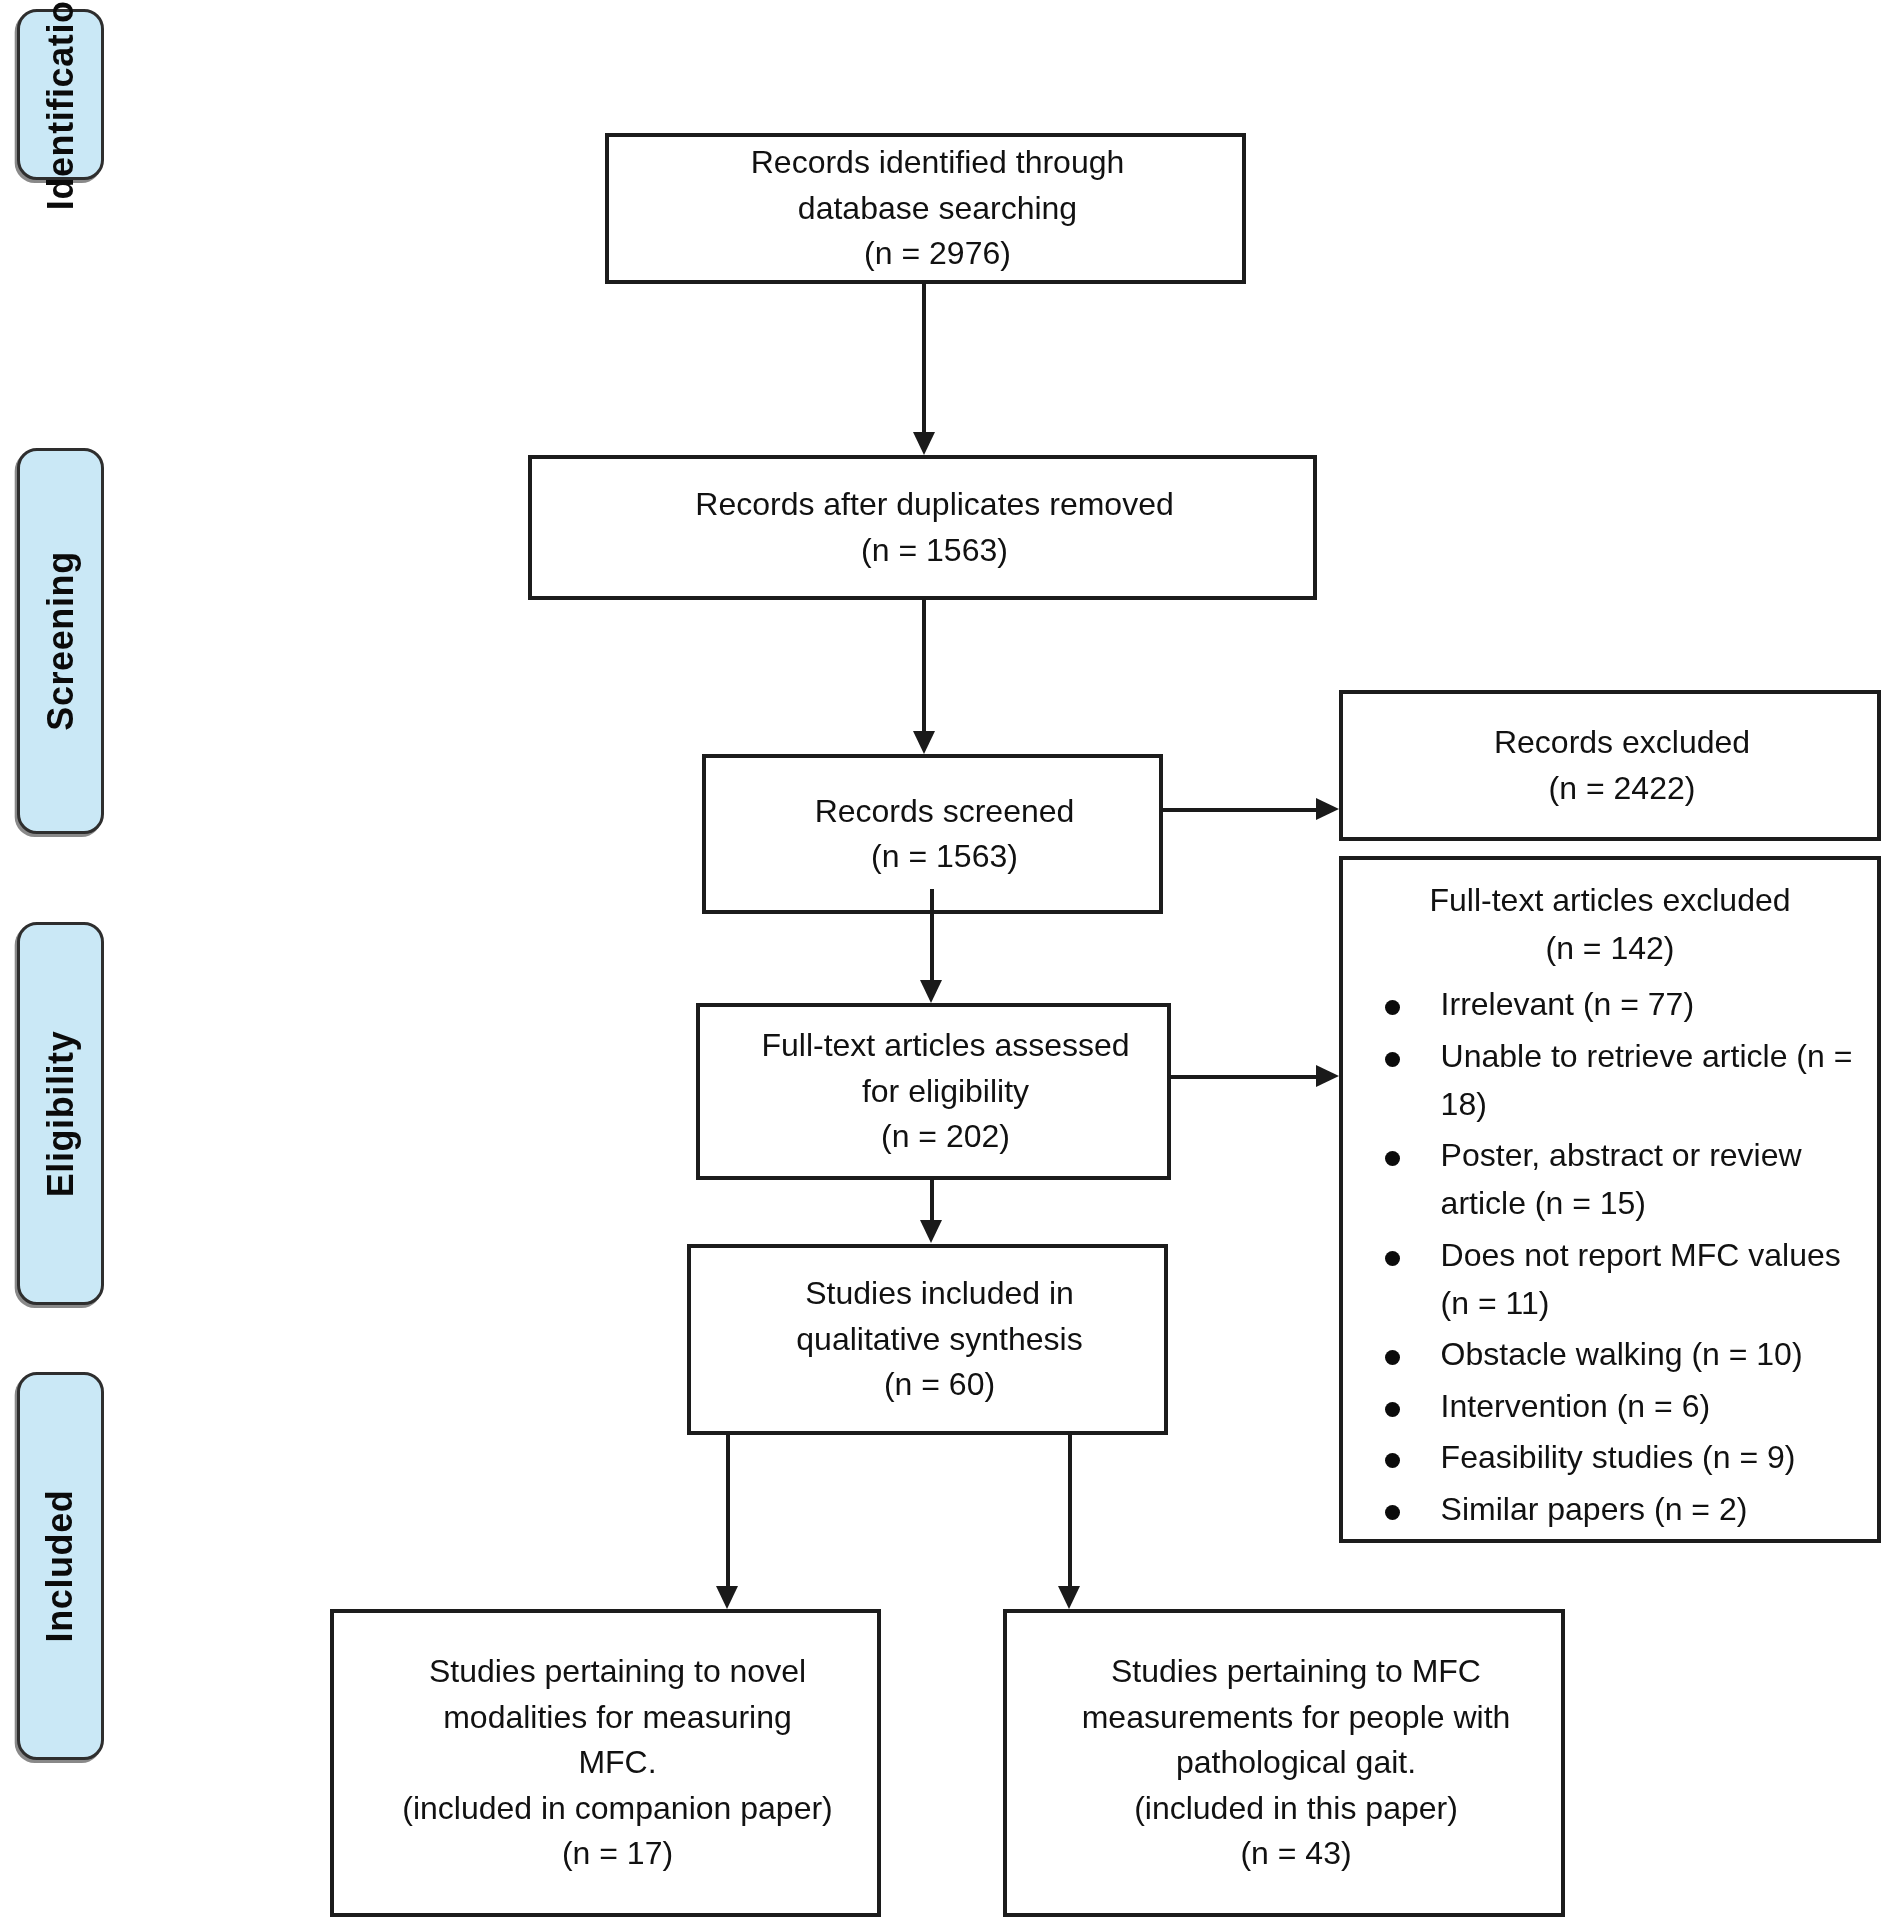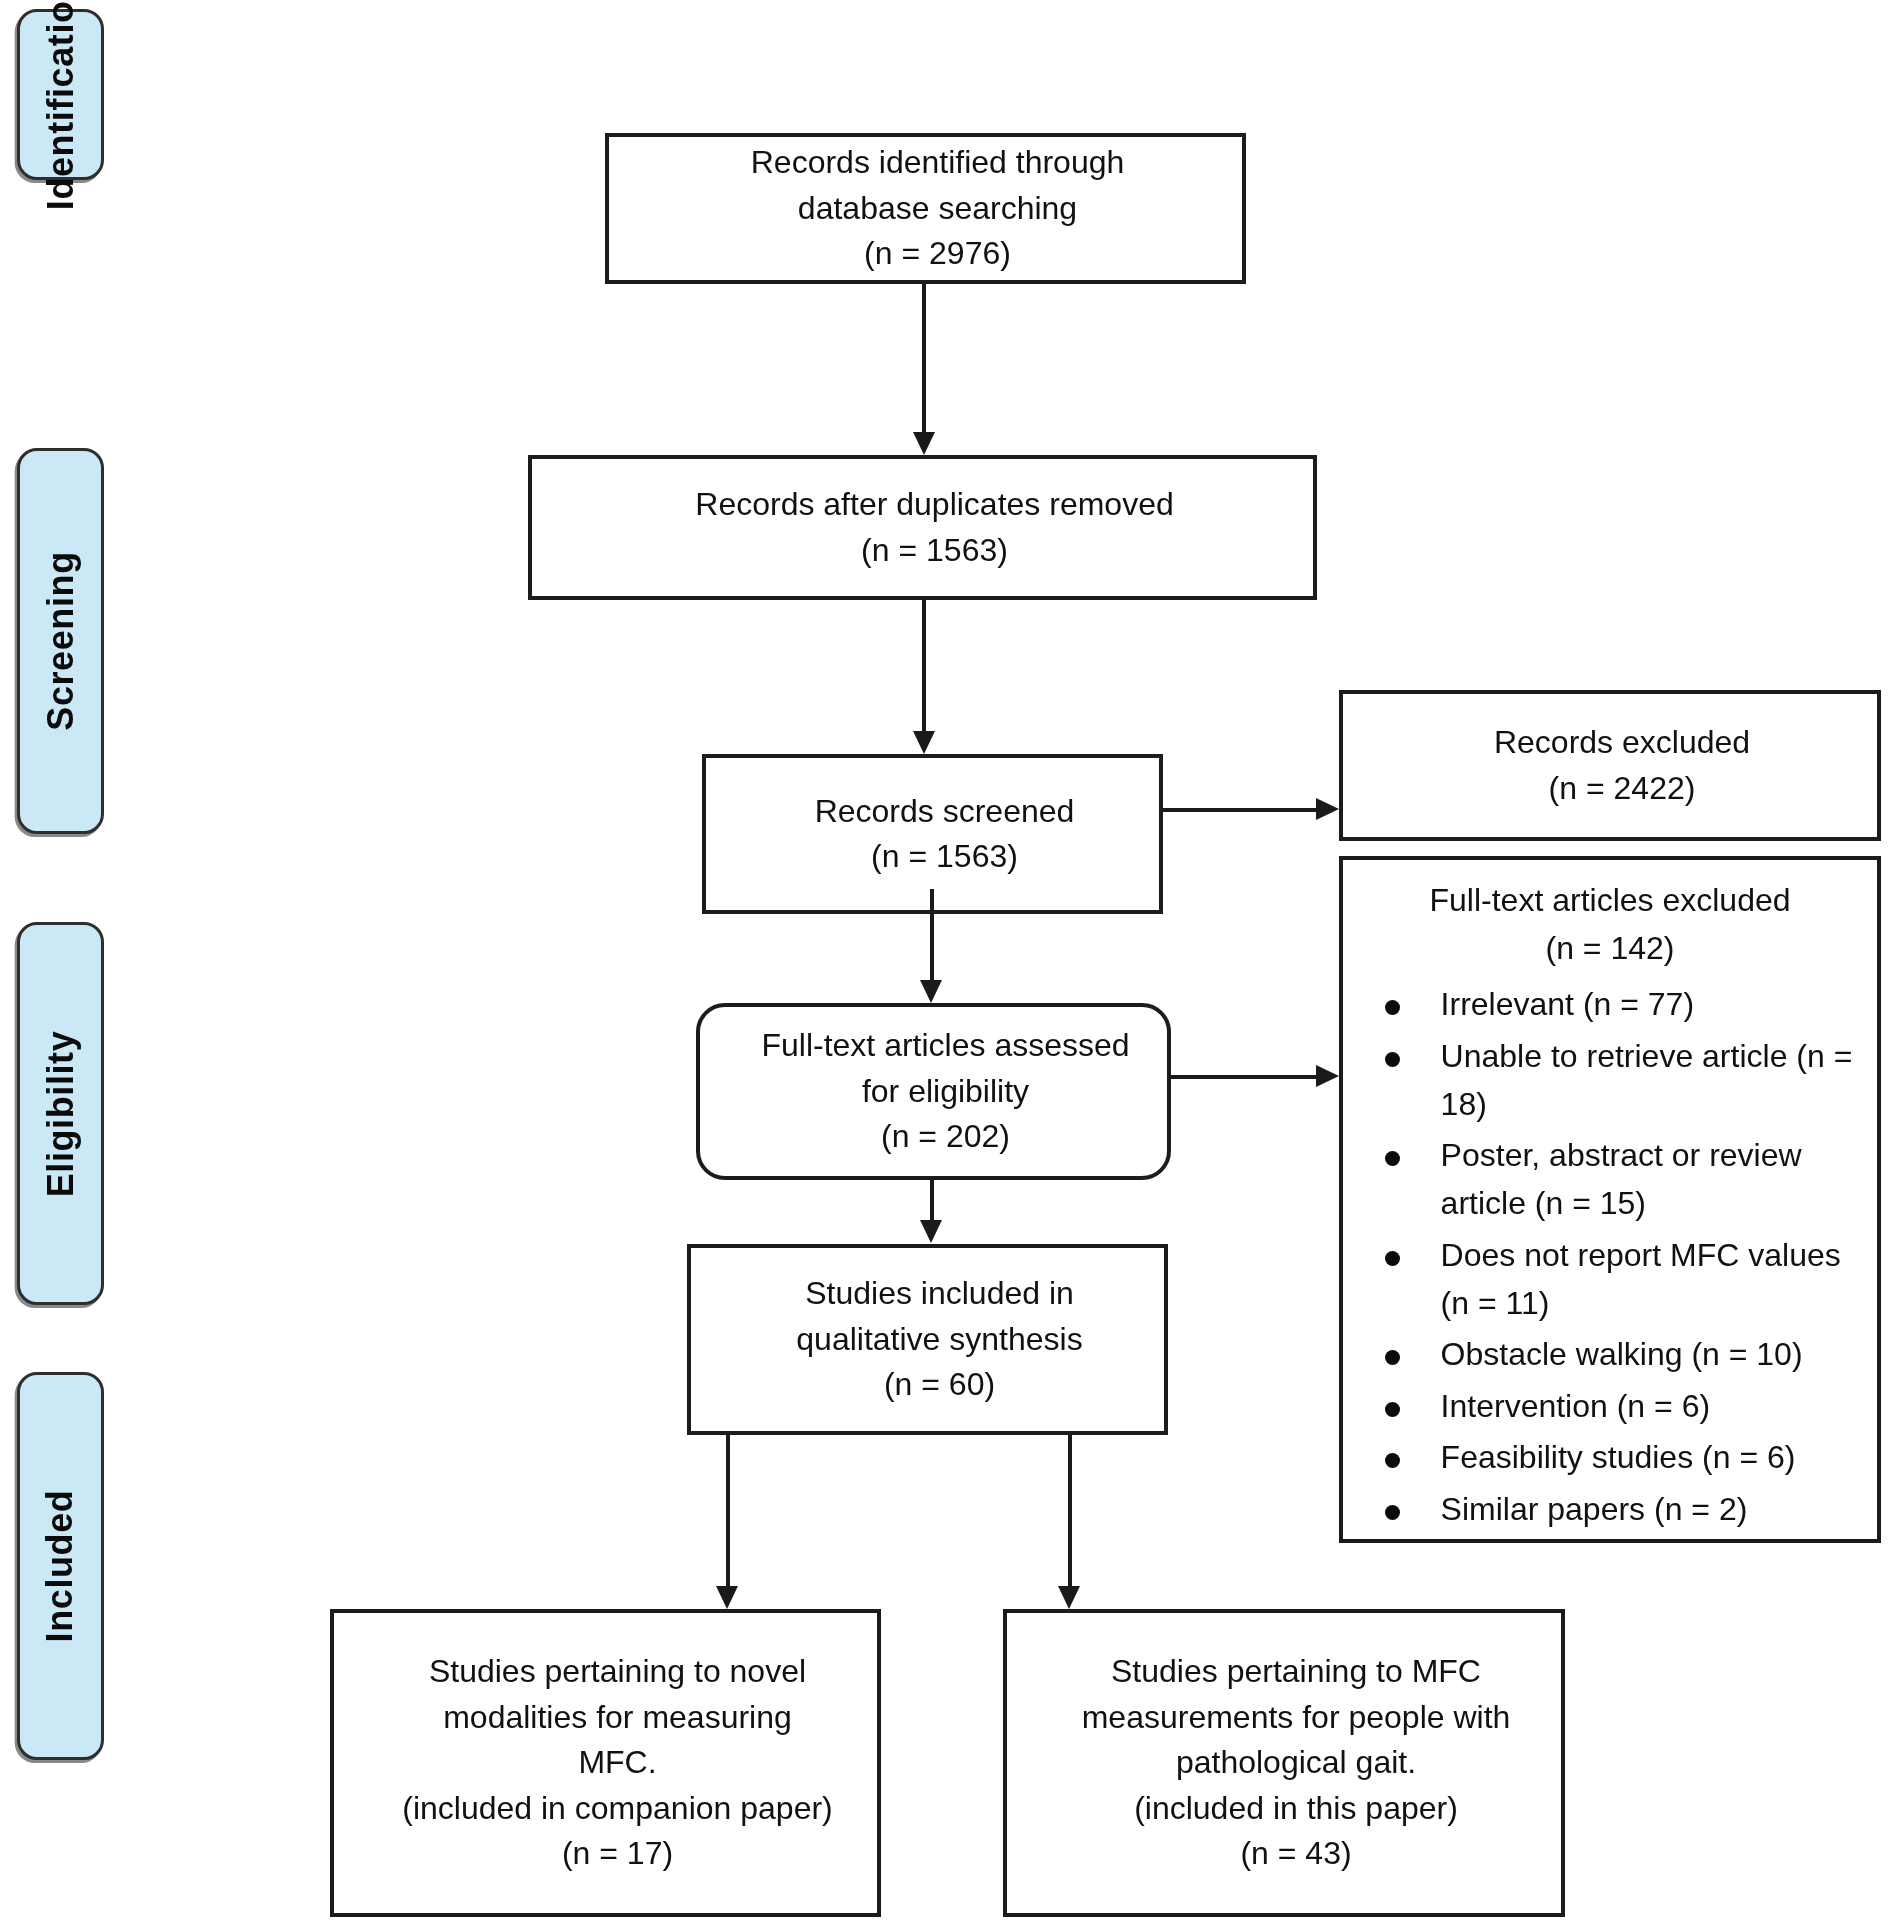--- a/index.html
+++ b/index.html
@@ -102,35 +102,35 @@
 
   <div class="fbox" style="left:528px;top:455px;width:789px;height:145px;">Records after duplicates removed
 (n = 1563)</div>
 
   <div class="fbox" style="left:702px;top:754px;width:461px;height:160px;">Records screened
 (n = 1563)</div>
 
   <div class="fbox" style="left:1339px;top:690px;width:542px;height:151px;">Records excluded
 (n = 2422)</div>
 
-  <div class="fbox" style="left:696px;top:1003px;width:475px;height:177px;border-radius:29px;">Full-text articles assessed
+  <div class="fbox" style="left:696px;top:1003px;width:475px;height:177px;">Full-text articles assessed
 for eligibility
 (n = 202)</div>
 
   <div class="fbox listbox" style="left:1339px;top:856px;width:542px;height:687px;">
     <div class="listtitle">Full-text articles excluded
 (n = 142)</div>
     <ul>
       <li>Irrelevant (n = 77)</li>
       <li>Unable to retrieve article (n = 18)</li>
       <li>Poster, abstract or review article (n = 15)</li>
       <li>Does not report MFC values (n = 11)</li>
       <li>Obstacle walking (n = 10)</li>
       <li>Intervention (n = 6)</li>
-      <li>Feasibility studies (n = 6)</li>
+      <li>Feasibility studies (n = 9)</li>
       <li>Similar papers (n = 2)</li>
     </ul>
   </div>
 
   <div class="fbox" style="left:687px;top:1244px;width:481px;height:191px;text-align:center;">Studies included in
 qualitative synthesis
 (n = 60)</div>
 
   <div class="fbox" style="left:330px;top:1609px;width:551px;height:308px;">Studies pertaining to novel
 modalities for measuring

